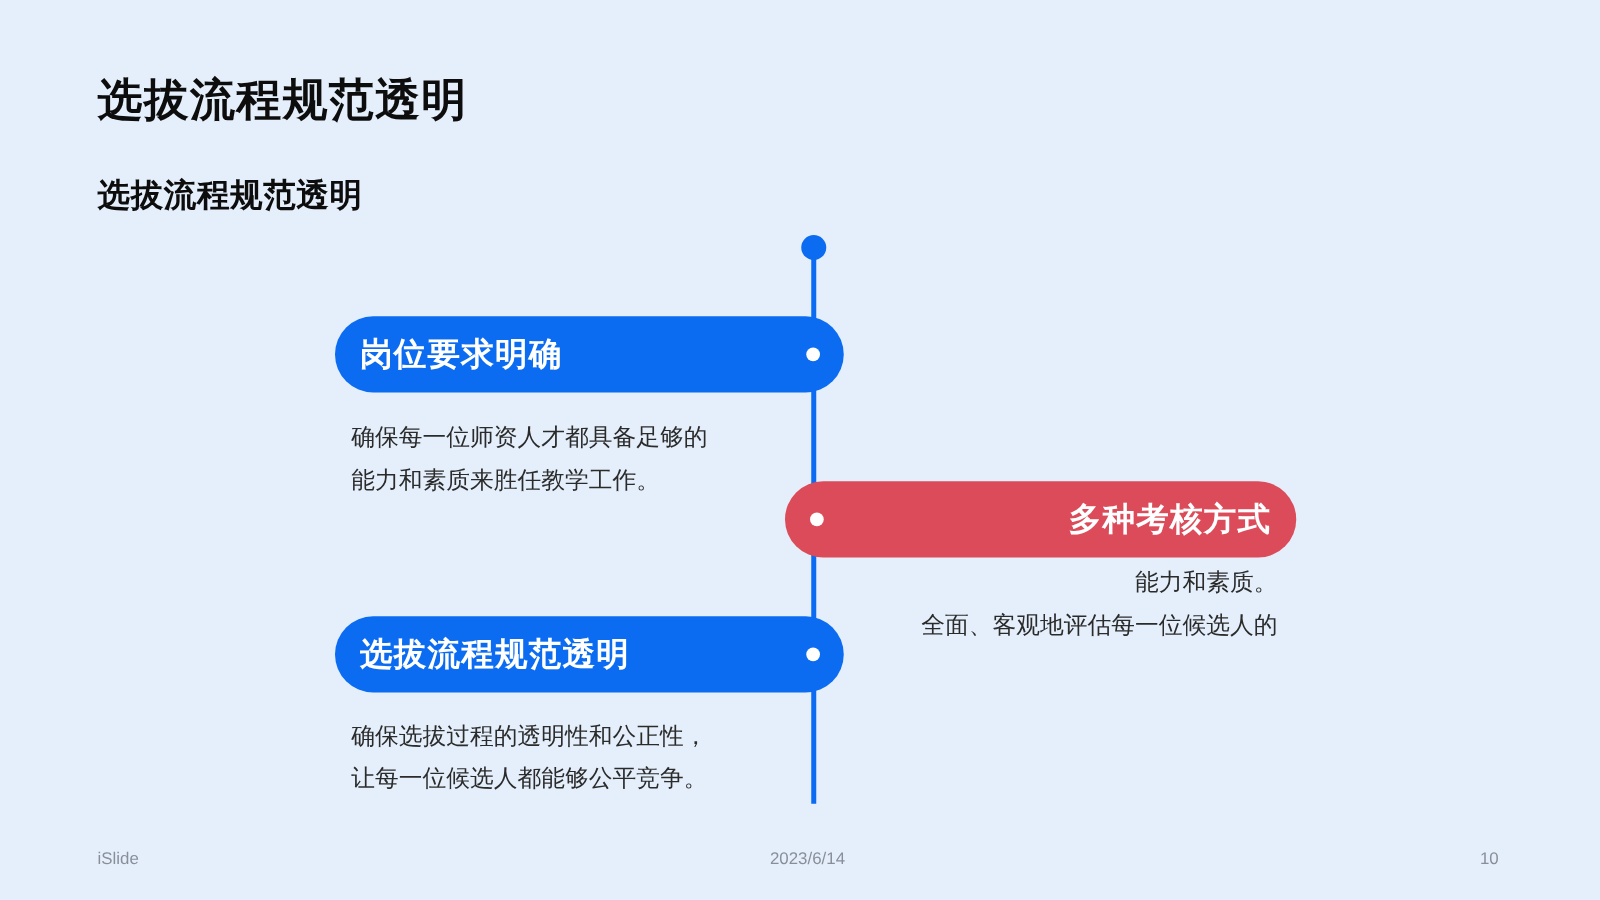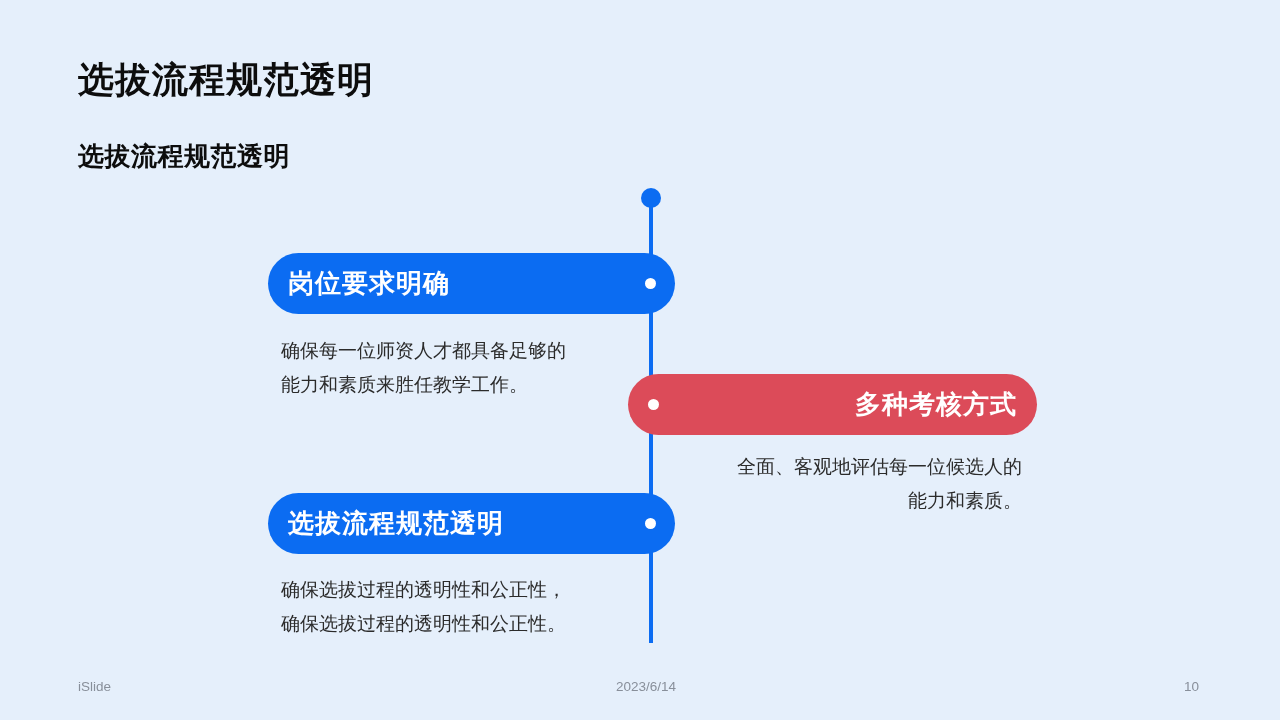--- a/index.html
+++ b/index.html
@@ -59,21 +59,21 @@
     border-radius: 31px;
     display: flex;
     align-items: center;
     z-index: 3;
     color: #ffffff;
     font-size: 26px;
     font-weight: 800;
     letter-spacing: 1px;
   }
   .pill-blue { background: #0b6cf2; }
-  .pill-red  { background: #dc4b59; }
+  .pill-red  { background: #dc4b59; margin-top: 11px; }
   .pill-1 { left: 268px; top: 253px; width: 407px; padding-left: 20px; }
   .pill-2 { left: 628px; top: 374px; width: 409px; padding-right: 20px; justify-content: flex-end; }
   .pill-3 { left: 268px; top: 493px; width: 407px; padding-left: 20px; }
   .node-dot {
     position: absolute;
     top: 50%;
     margin-top: -5.5px;
     width: 11px;
     height: 11px;
     border-radius: 50%;
@@ -123,30 +123,30 @@
   <div class="desc desc-1">
     <span>确保每一位师资人才都具备足够的</span>
     <span>能力和素质来胜任教学工作。</span>
   </div>
 
   <div class="pill pill-red pill-2">
     <span class="node-dot node-left"></span>
     <span>多种考核方式</span>
   </div>
   <div class="desc desc-2">
+    <span>能力和素质。</span>
     <span>全面、客观地评估每一位候选人的</span>
-    <span>能力和素质。</span>
   </div>
 
   <div class="pill pill-blue pill-3">
     <span>选拔流程规范透明</span>
     <span class="node-dot node-right"></span>
   </div>
   <div class="desc desc-3">
     <span>确保选拔过程的透明性和公正性，</span>
-    <span>确保选拔过程的透明性和公正性。</span>
+    <span>让每一位候选人都能够公平竞争。</span>
   </div>
 
   <div class="footer-text footer-brand">iSlide</div>
   <div class="footer-text footer-date">2023/6/14</div>
   <div class="footer-text footer-page">10</div>
 
 </div>
 
 </body></html>

